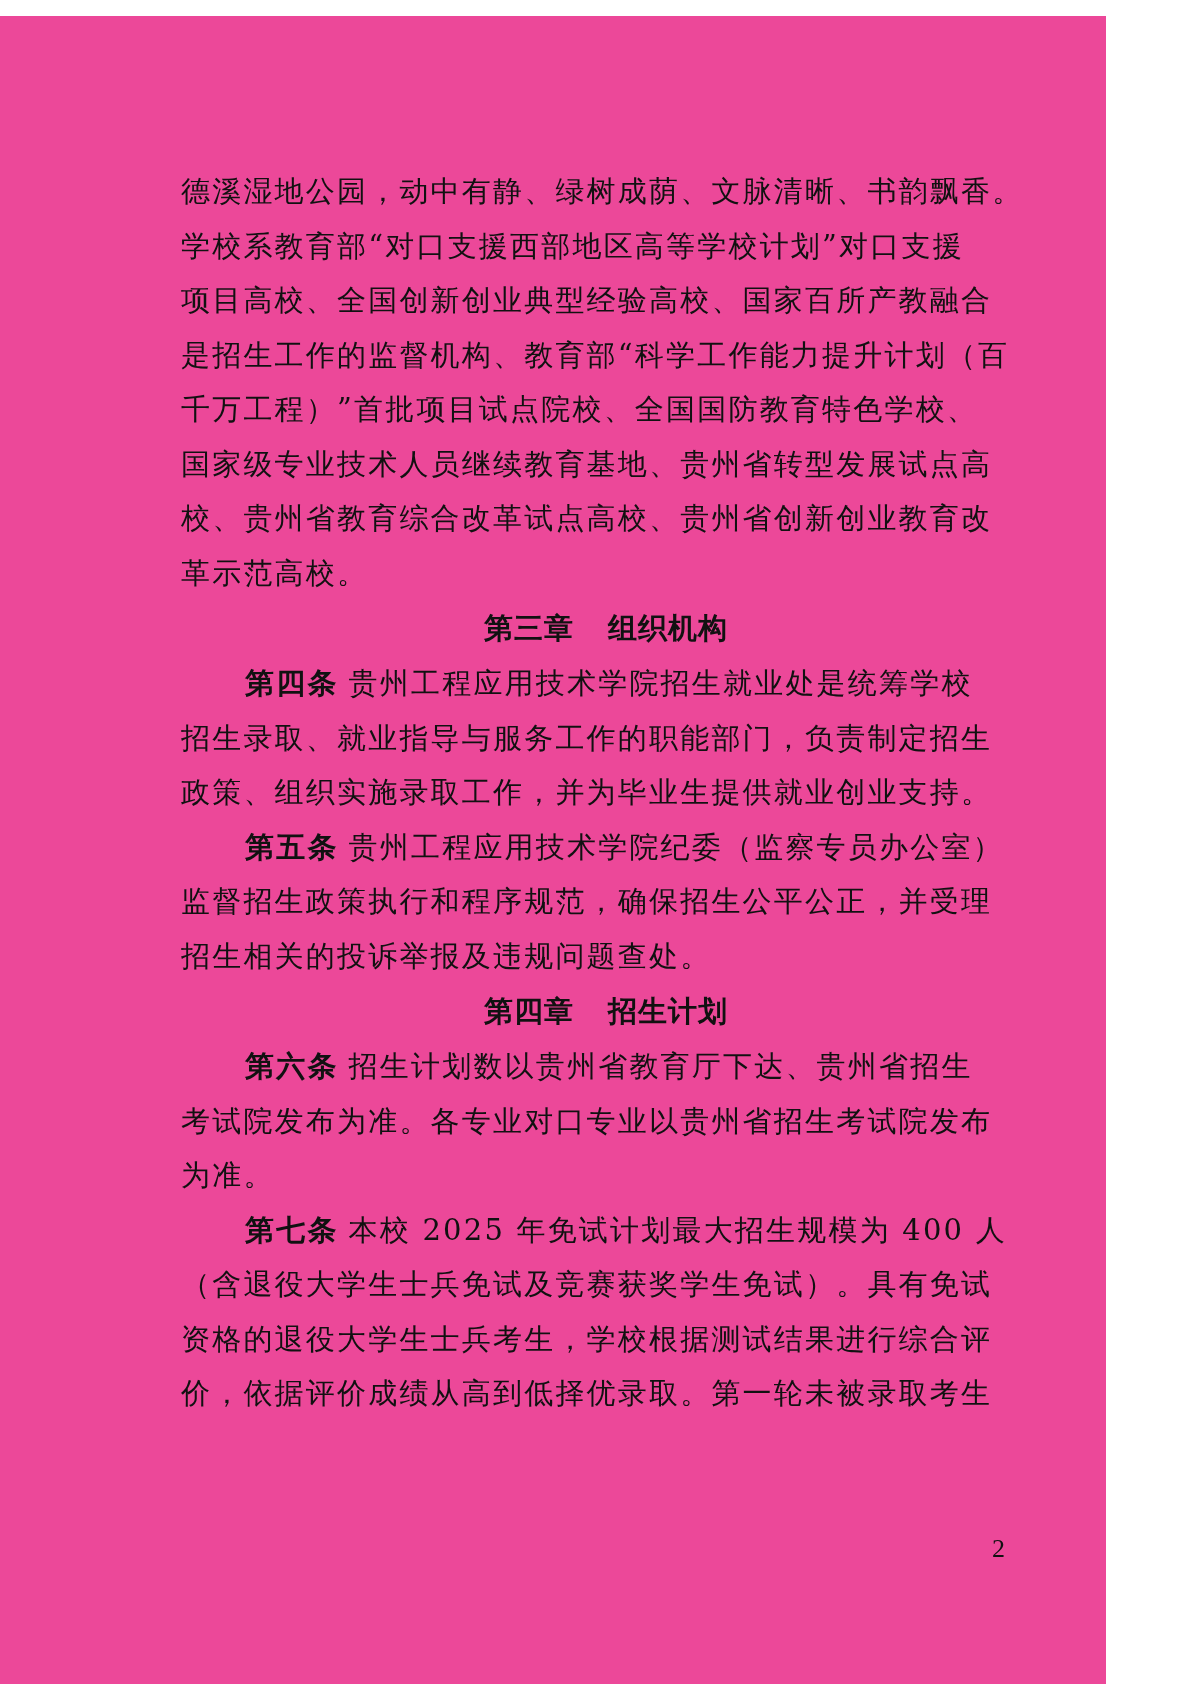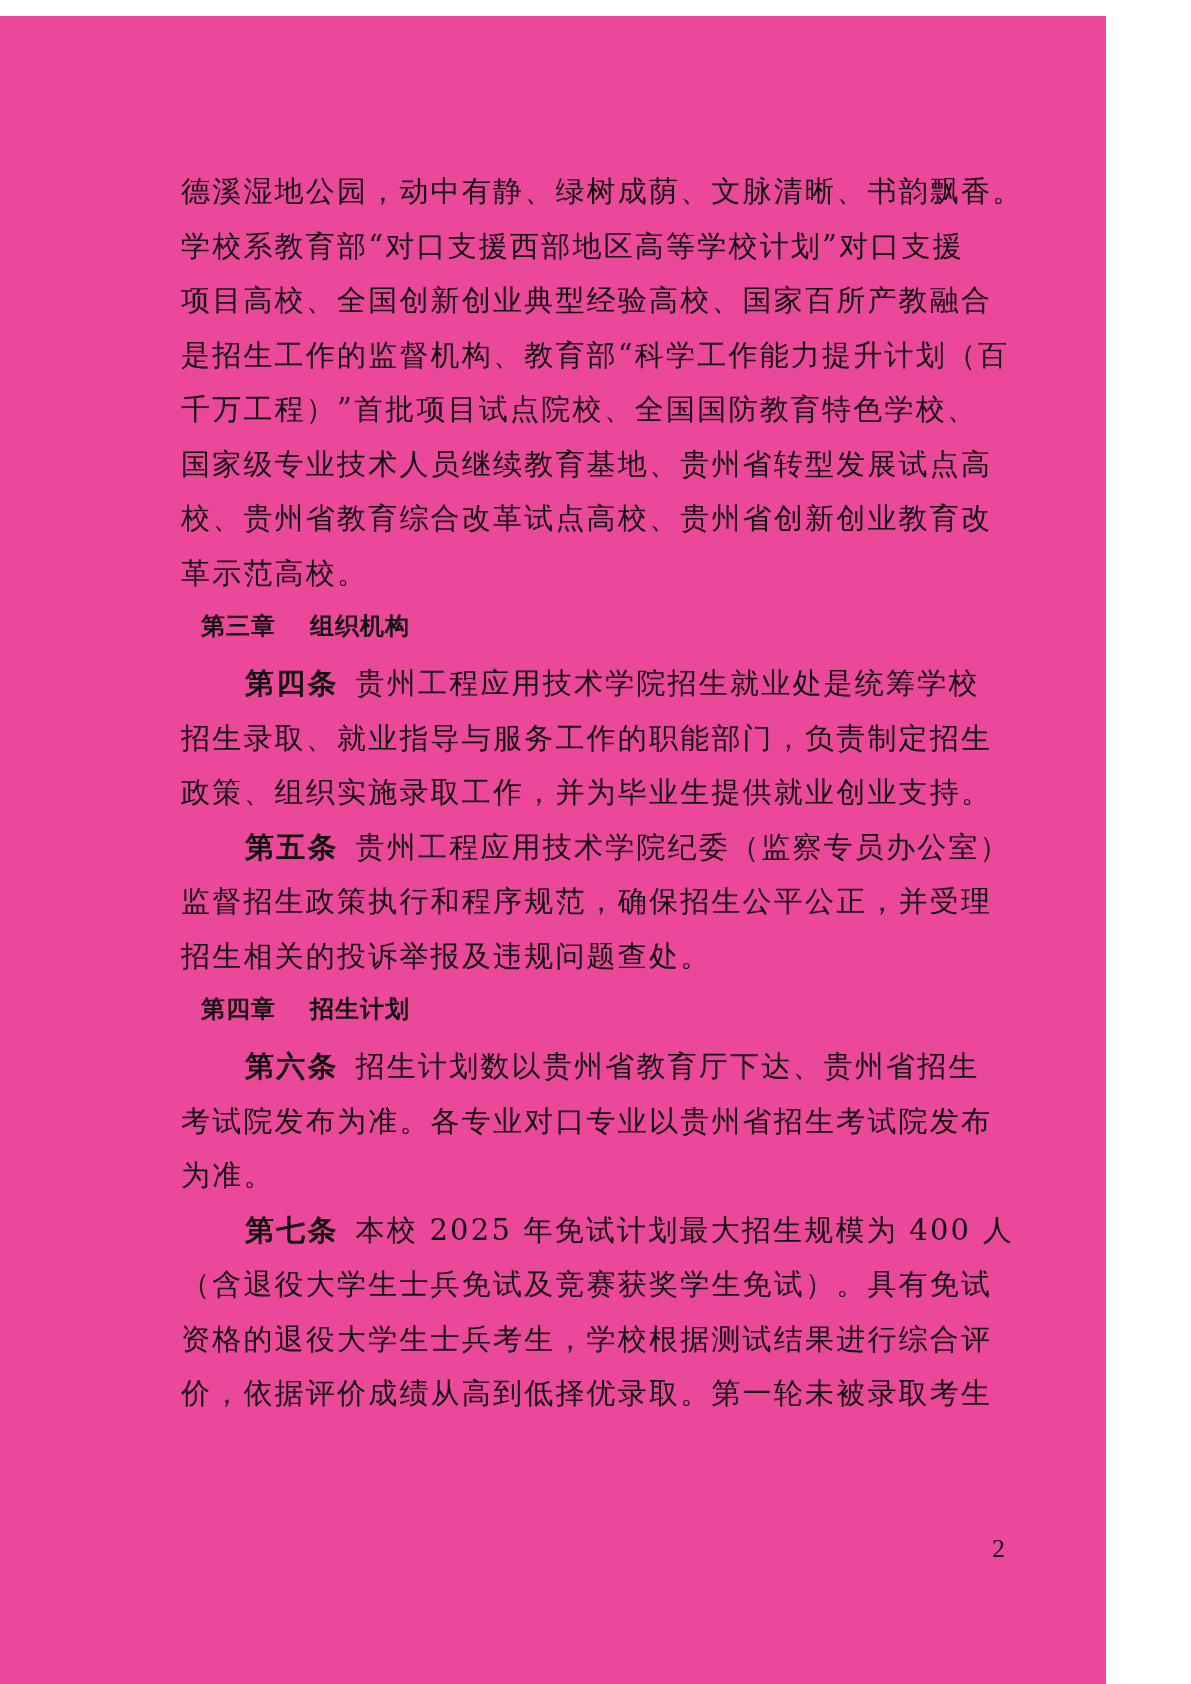--- a/index.html
+++ b/index.html
@@ -2,24 +2,24 @@
 <html><head>
   <meta charset="utf-8">
   <style>
     html, body { margin: 0; padding: 0; background: #ffffff; }
     body { width: 1191px; height: 1684px; position: relative; overflow: hidden;
       font-family: "DejaVu Serif", "Liberation Serif", serif; color: #111111; }
     .page { position: absolute; left: 0; top: 16px; width: 1106px; height: 1684px; background: #ec4899; }
     .content { position: absolute; left: 181px; top: 148px; width: 830px; }
     .line { height: 54.5px; line-height: 54.5px; font-size: 29px; white-space: nowrap; letter-spacing: 2.2px; }
     .line.indent { padding-left: 64px; }
-    .heading { height: 56px; line-height: 56px; font-size: 24px; font-weight: bold; 
-      font-family: Liberation Mono, monospace; letter-spacing: 1px; padding-left: 20px; }
+    .heading { height: 56px; line-height: 56px; font-size: 29px; font-weight: bold; text-align: center;
+      font-family: Liberation Serif, serif; letter-spacing: 1px; padding-left: 20px; }
     .heading .gap { display: inline-block; width: 34px; }
-    .article-no { font-weight: bold; font-family: "DejaVu Sans", "Liberation Sans", sans-serif; margin-right: 17px; }
+    .article-no { font-weight: bold; font-family: "DejaVu Sans", "Liberation Sans", sans-serif; margin-right: 10px; }
     .page-number { position: absolute; left: 992px; top: 1518px; font-size: 26px;
       font-family: "Liberation Serif", "DejaVu Serif", serif; }
   </style>
 </head>
 <body>
 
 <div class="page">
   <div class="content">
 
     <div class="line">德溪湿地公园，动中有静、绿树成荫、文脉清晰、书韵飘香。</div>

